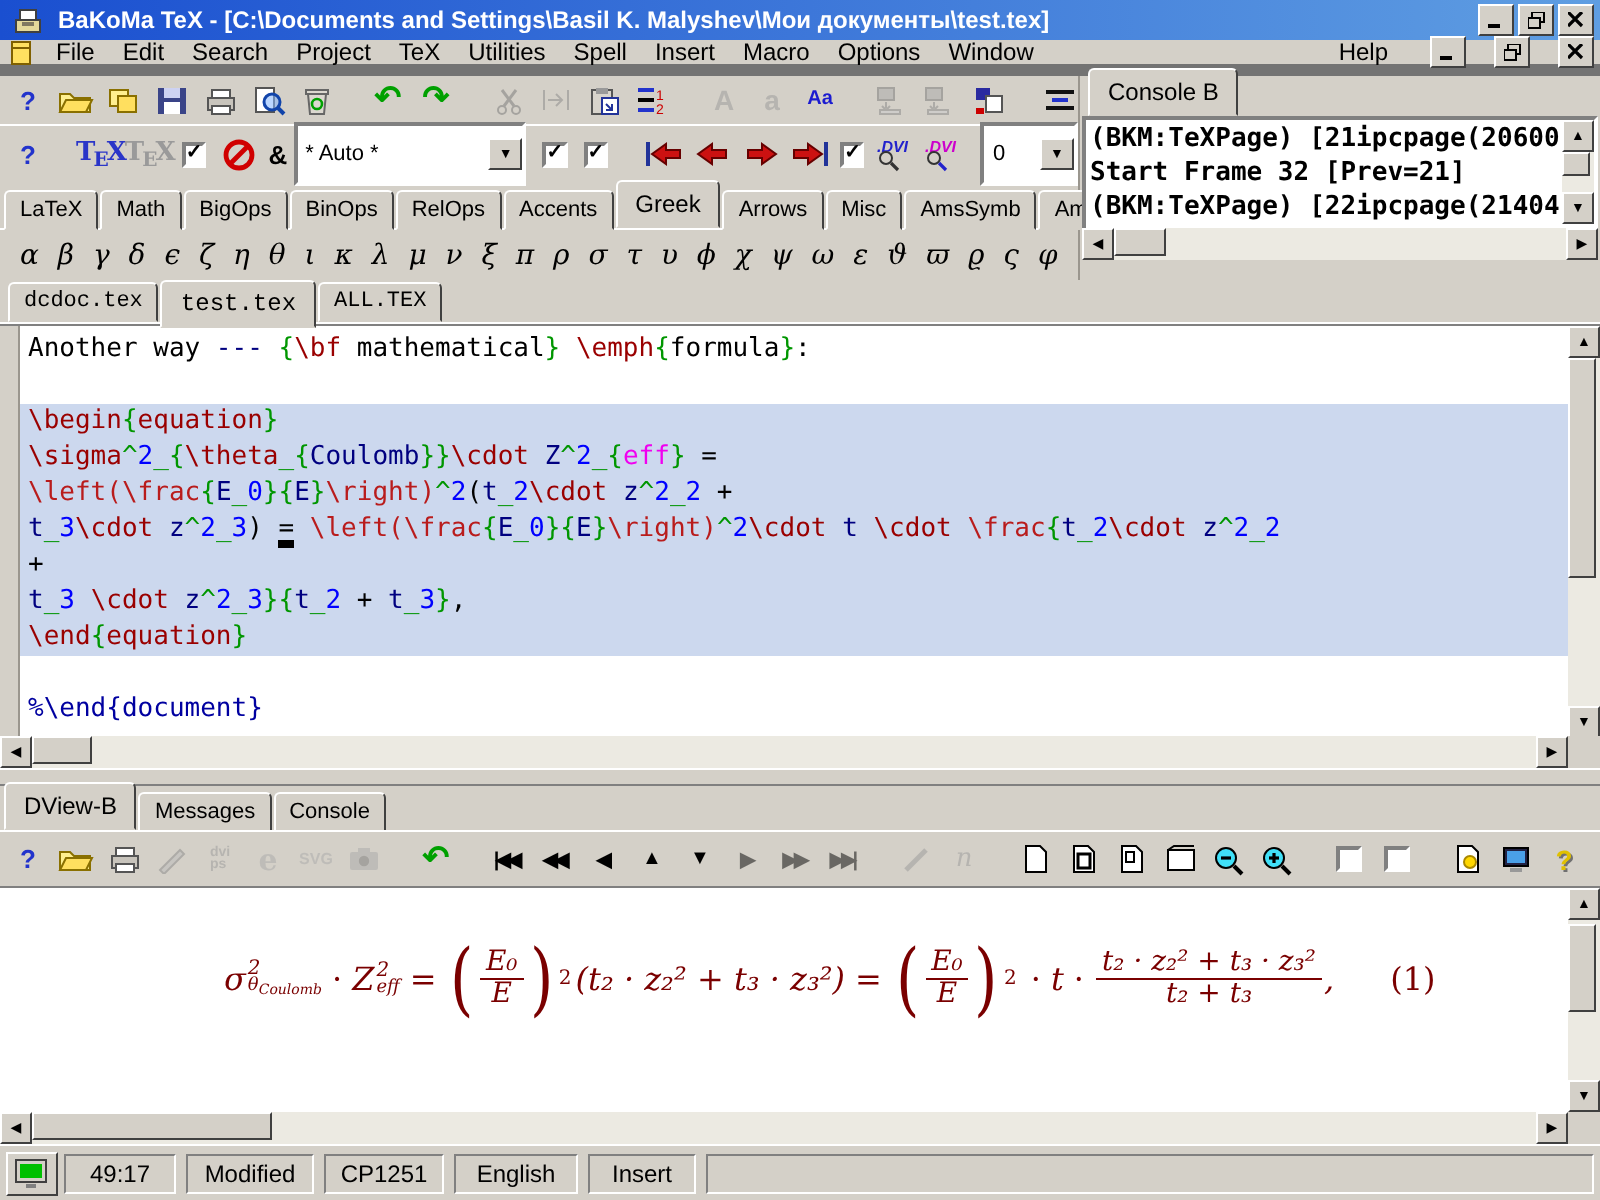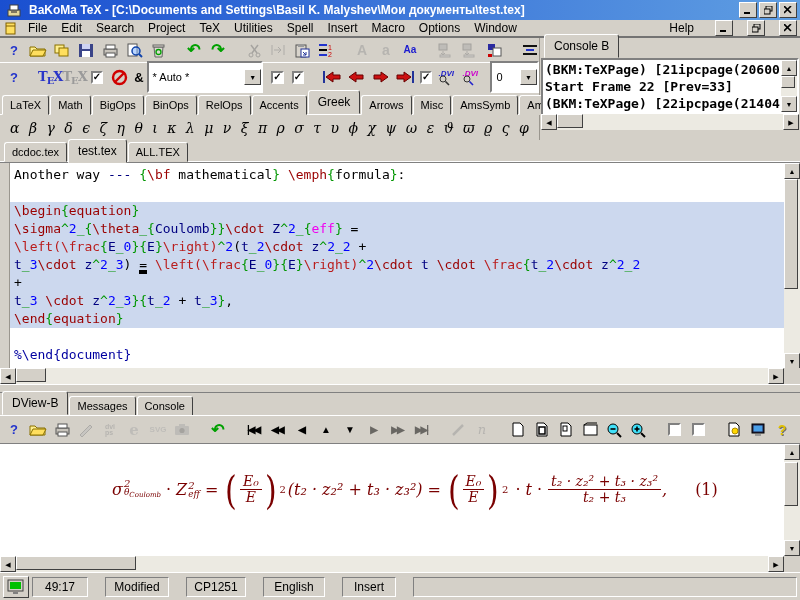--- a/index.html
+++ b/index.html
@@ -12,21 +12,21 @@
     padding-left:3px;box-sizing:border-box;}
   .title-text{color:#fff;font-weight:bold;font-size:12px;margin-left:4px;white-space:nowrap;
     overflow:hidden;}
   .winbtns{margin-left:auto;display:flex;gap:2px;padding-right:3px;}
   .wbtn{width:16px;height:14px;background:#d4d0c8;border:1px solid;
     border-color:#fff #404040 #404040 #fff;display:flex;align-items:center;justify-content:center;}
   .wbtn svg{display:block}
 
   
   .menubar{position:absolute;left:0;top:20px;width:800px;height:18px;display:flex;
-    align-items:center;font-size:12px;border-bottom:2px solid #737373;box-sizing:border-box;}
+    align-items:center;font-size:12px;border-bottom:6px solid #737373;box-sizing:border-box;}
   .mdiicon{margin:0 4px 0 4px;display:flex;}
   .menu-item{padding:1px 7px;cursor:default;}
   .menubar .right{margin-left:auto;display:flex;align-items:flex-end;gap:14px;padding-right:3px;}
 
   
   .leftcol{position:absolute;left:0;top:38px;width:540px;height:102px;border-right:1px solid #9a968e;box-sizing:border-box;}
   .tb{display:flex;align-items:center;}
   .tb1{height:24px;padding-left:2px;}
   .tb2{height:28px;padding-left:2px;border-top:1px solid #fff;}
   .tbi{min-width:24px;height:22px;display:flex;align-items:center;justify-content:center;flex:0 0 auto;}
@@ -74,21 +74,21 @@
   .vsb{position:absolute;width:16px;display:flex;flex-direction:column;}
   .vsb .sbtn{width:16px;height:16px;flex:0 0 16px;}
   .vsb .track{flex:1;position:relative;}
   .hsb{position:absolute;height:16px;display:flex;}
   .hsb .sbtn{width:16px;height:16px;flex:0 0 16px;}
   .hsb .track{flex:1;position:relative;}
   .corner{position:absolute;width:16px;height:16px;background:#d4d0c8;}
 
   
   .doctabs{position:absolute;left:0;top:140px;width:800px;height:22px;display:flex;
-    align-items:center;padding-left:4px;box-sizing:border-box;border-bottom:1px solid #fff;}
+    align-items:flex-start;padding-left:4px;box-sizing:border-box;border-bottom:1px solid #fff;font-family:Liberation Mono, monospace;}
 
   
   .editor{position:absolute;left:0;top:162px;width:800px;height:222px;background:#fff;
     border-top:1px solid #808080;box-sizing:border-box;}
   .gutter{position:absolute;left:0;top:0;width:9px;height:205px;background:#d4d0c8;
     border-right:1px solid #9a968e;}
   .etext{position:absolute;left:10px;top:0;width:774px;height:205px;overflow:hidden;padding-top:3px;}
   .eline{height:18px;white-space:pre;font-family:"DejaVu Sans Mono",monospace;font-size:13px;line-height:18px;padding-left:4px;}
   .eline.sel{background:#ccd8ee;}
   .c-k{color:#000}.c-cmd{color:#9a0000}.c-red{color:#b91c1c}.c-grn{color:#009600}
@@ -438,21 +438,21 @@
       </div>
   </div>
 
   <div class="console">
     <div class="tabrow">
       <span class="tab active">Console B</span>
     </div>
     <div class="cbody">
       <div class="clines" id="console-lines">
           <div class="cline">(BKM:TeXPage) [21ipcpage(20600</div>
-          <div class="cline">Start Frame 22 [Prev=33]</div>
+          <div class="cline">Start Frame 32 [Prev=21]</div>
           <div class="cline">(BKM:TeXPage) [22ipcpage(21404</div>
         </div>
       <div class="vsb" style="position:static;height:52px;flex:0 0 16px">
         <span class="sbtn">▲</span>
         <span class="track">
             <span class="thumb" style="position:absolute;left:0;top:0;width:14px;height:12px"></span>
           </span>
         <span class="sbtn">▼</span>
       </div>
     </div>
@@ -703,21 +703,21 @@
   </div>
 
   <div class="statusbar">
     <span class="sicon">
       <svg width="18" height="15">
           <rect x="1" y="1" width="15" height="11" fill="#d4d0c8" stroke="#404040"></rect>
           <rect x="3" y="3" width="11" height="7" fill="#00c000"></rect>
           <rect x="6" y="13" width="5" height="2" fill="#808080"></rect>
         </svg>
     </span>
-    <span id="status-cells" style="display:flex;gap:17px;flex:1;align-items:center">
+    <span id="status-cells" style="display:flex;gap:5px;flex:1;align-items:center">
         <span class="scell" style="width: 56px;">49:17</span>
         <span class="scell" style="width: 64px;">Modified</span>
         <span class="scell" style="width: 60px;">CP1251</span>
         <span class="scell" style="width: 62px;">English</span>
         <span class="scell" style="width: 54px;">Insert</span>
         <span class="scell fill"></span>
       </span>
   </div>
 
 </div>

